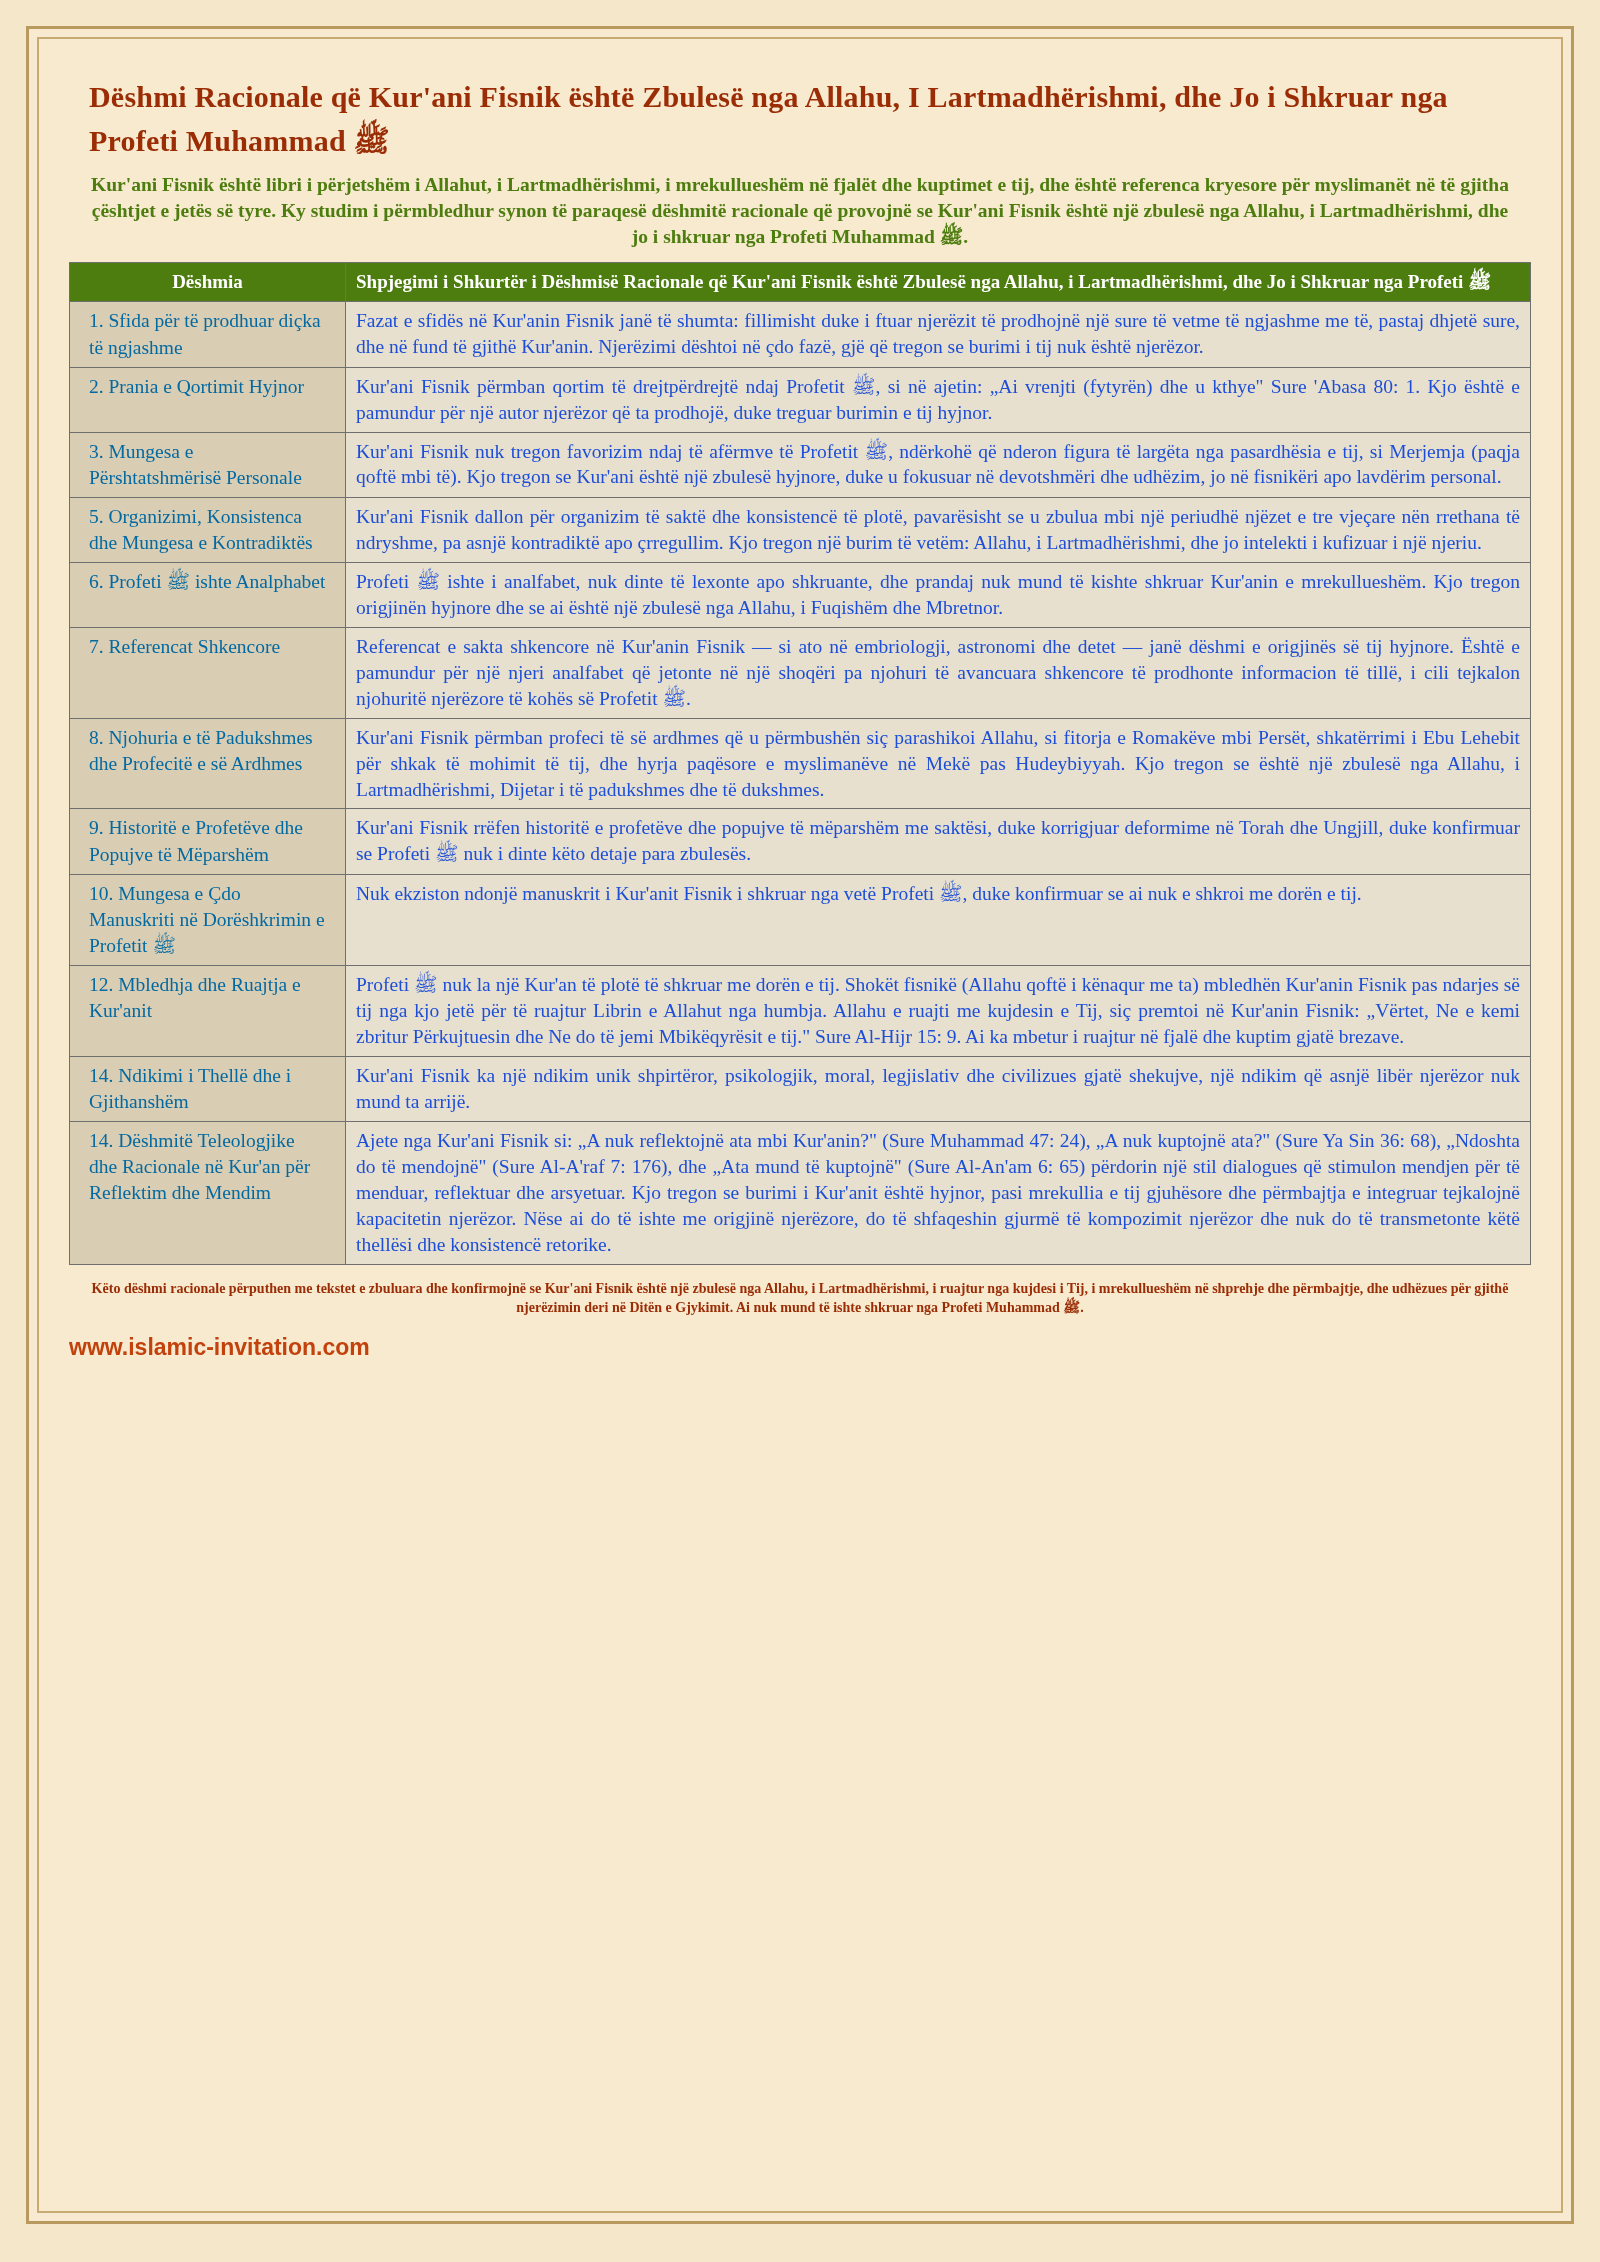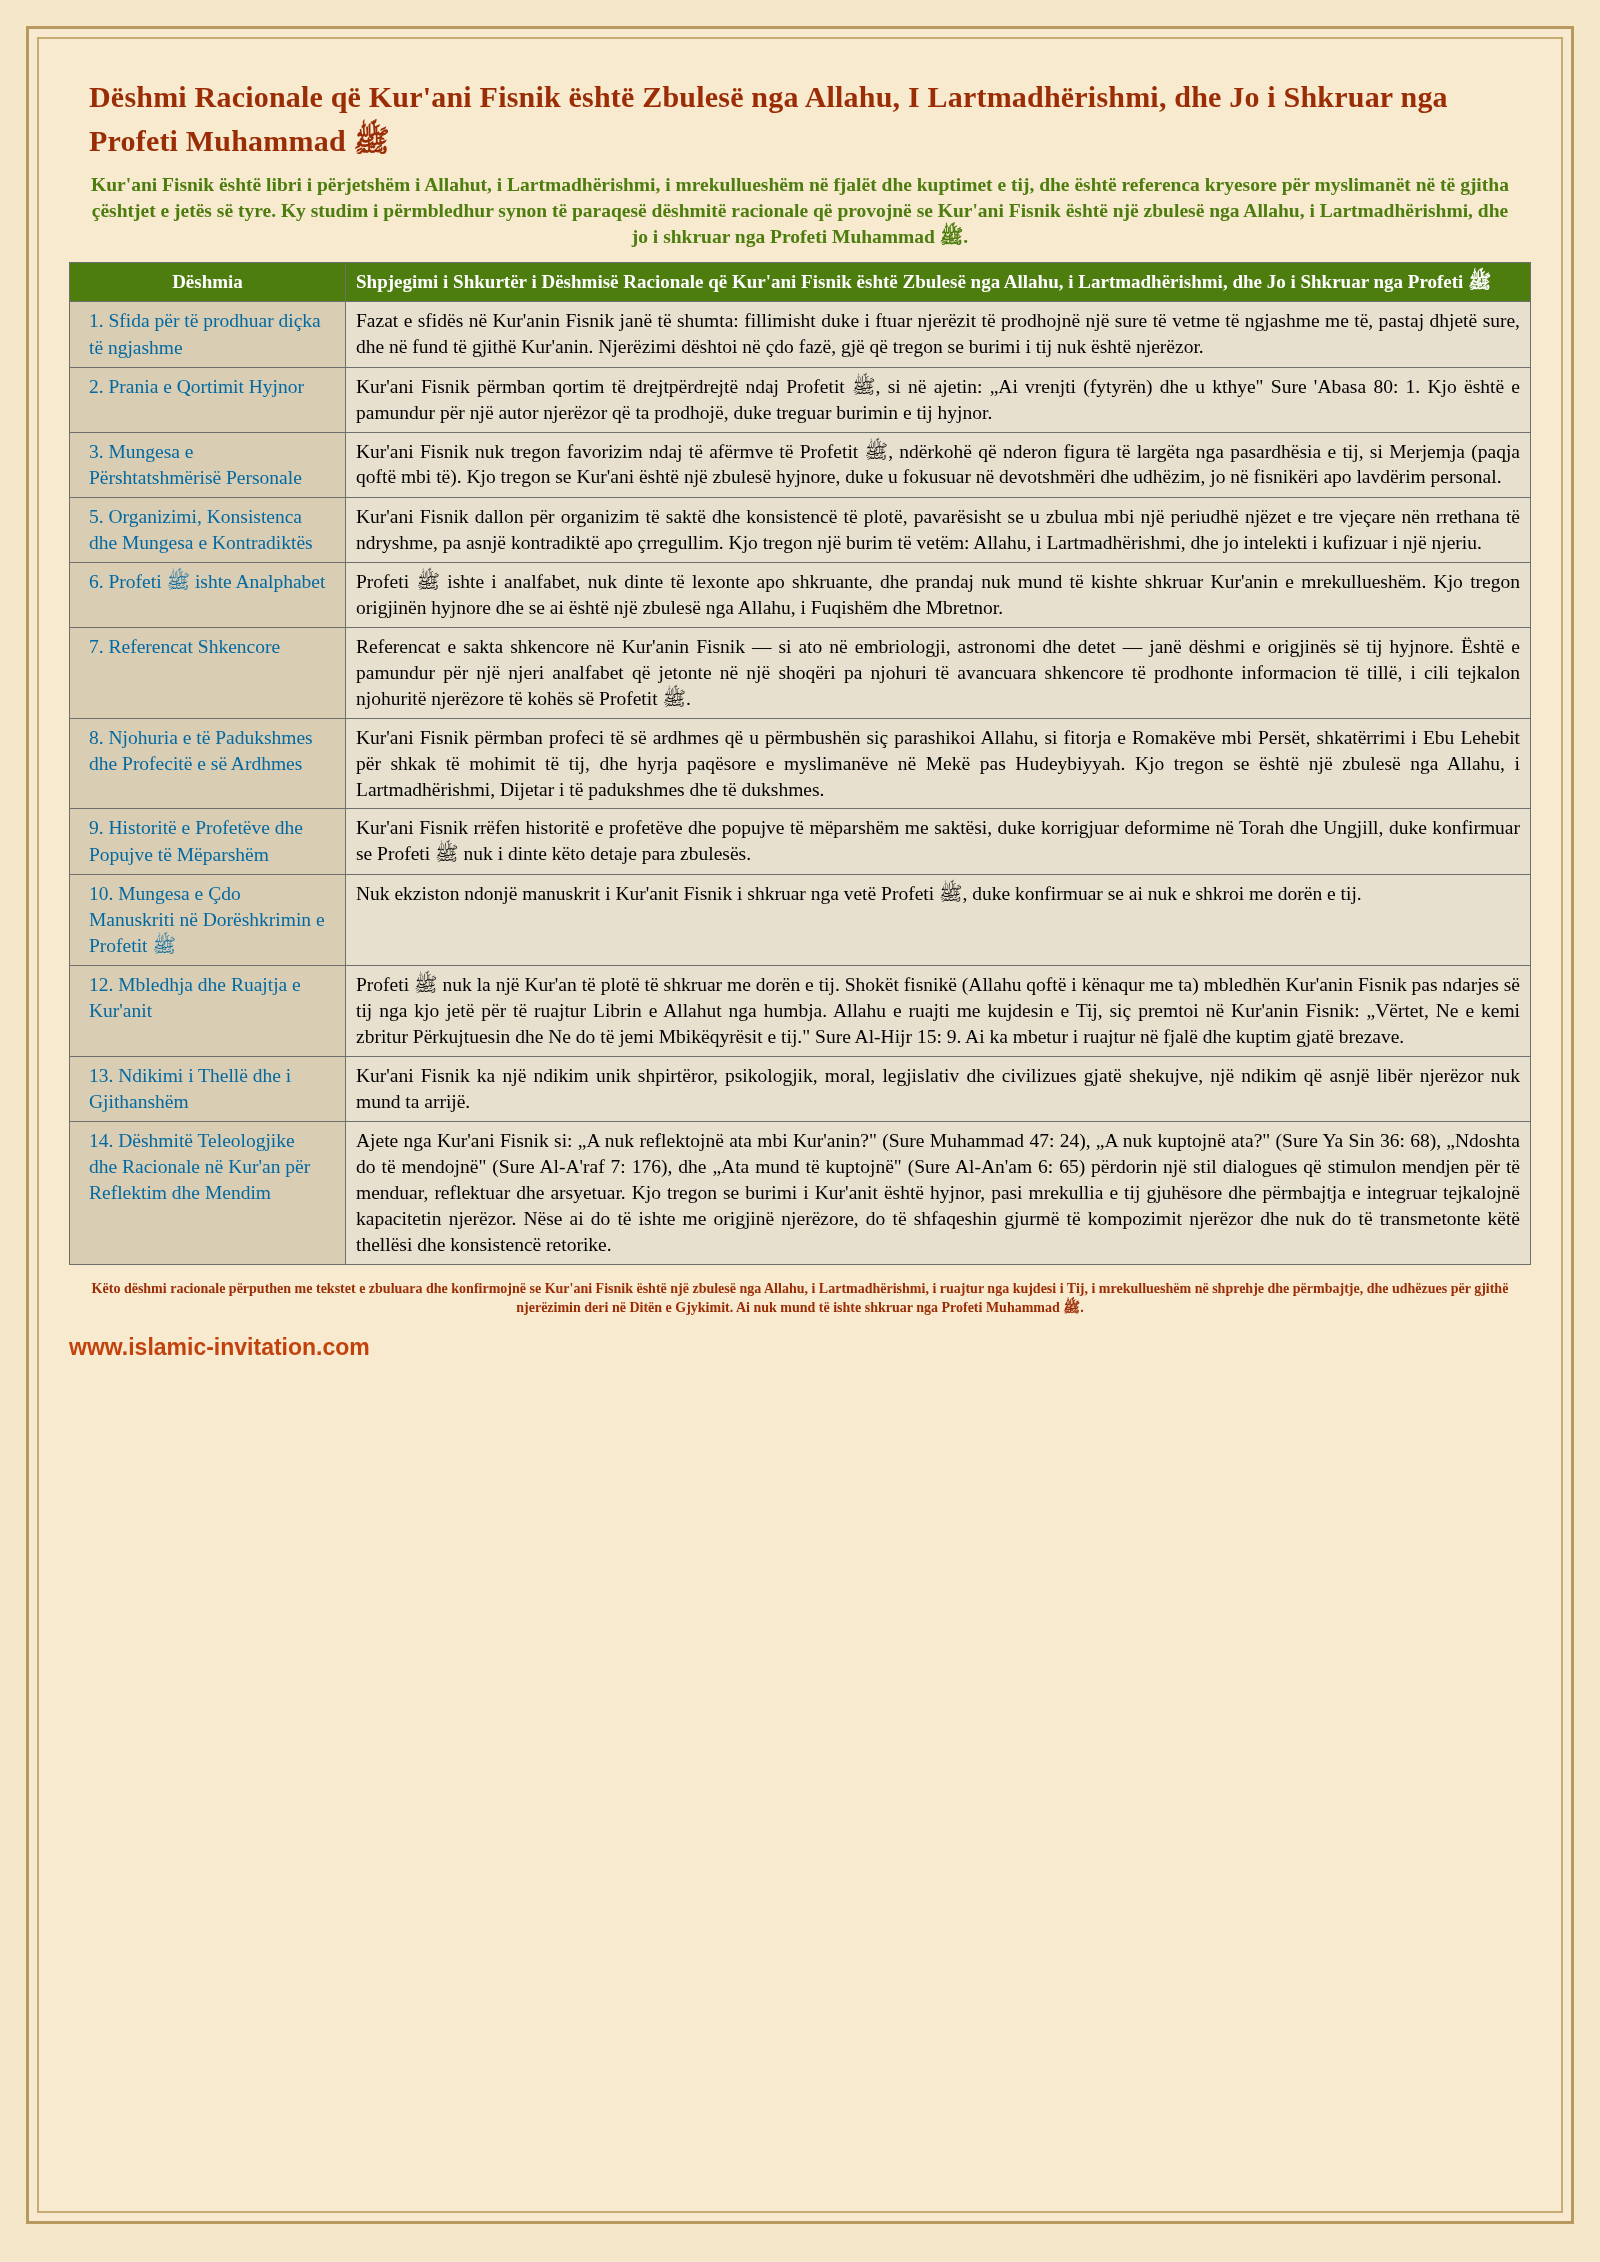--- a/index.html
+++ b/index.html
@@ -80,21 +80,21 @@
     font-size: 19.5px;
     padding: 6px 19px;
     line-height: 1.34;
     color: #0369a1;
   }
   td.cell-b {
     background: #e8e0ce;
     font-size: 19.5px;
     padding: 6px 10px;
     line-height: 1.33;
-    color: #000000;
+    color: #1d4ed8;
     text-align: justify;
   }
   .footer-note {
     text-align: center;
     color: #9b2d06;
     font-weight: bold;
     font-size: 14px;
     line-height: 1.4;
     margin: 14px 12px 12px 12px;
   }
@@ -159,21 +159,21 @@
           </tr>
           <tr>
             <td class="cell-a">10. Mungesa e Çdo Manuskriti në Dorëshkrimin e Profetit ﷺ</td>
             <td class="cell-b">Nuk ekziston ndonjë manuskrit i Kur'anit Fisnik i shkruar nga vetë Profeti ﷺ, duke konfirmuar se ai nuk e shkroi me dorën e tij.</td>
           </tr>
           <tr>
             <td class="cell-a">12. Mbledhja dhe Ruajtja e Kur'anit</td>
             <td class="cell-b">Profeti ﷺ nuk la një Kur'an të plotë të shkruar me dorën e tij. Shokët fisnikë (Allahu qoftë i kënaqur me ta) mbledhën Kur'anin Fisnik pas ndarjes së tij nga kjo jetë për të ruajtur Librin e Allahut nga humbja. Allahu e ruajti me kujdesin e Tij, siç premtoi në Kur'anin Fisnik: „Vërtet, Ne e kemi zbritur Përkujtuesin dhe Ne do të jemi Mbikëqyrësit e tij." Sure Al-Hijr 15: 9. Ai ka mbetur i ruajtur në fjalë dhe kuptim gjatë brezave.</td>
           </tr>
           <tr>
-            <td class="cell-a">13. Ndikimi i Thellë dhe i Gjithanshëm</td>
+            <td class="cell-a">14. Ndikimi i Thellë dhe i Gjithanshëm</td>
             <td class="cell-b">Kur'ani Fisnik ka një ndikim unik shpirtëror, psikologjik, moral, legjislativ dhe civilizues gjatë shekujve, një ndikim që asnjë libër njerëzor nuk mund ta arrijë.</td>
           </tr>
           <tr>
             <td class="cell-a">14. Dëshmitë Teleologjike dhe Racionale në Kur'an për Reflektim dhe Mendim</td>
             <td class="cell-b">Ajete nga Kur'ani Fisnik si: „A nuk reflektojnë ata mbi Kur'anin?" (Sure Muhammad 47: 24), „A nuk kuptojnë ata?" (Sure Ya Sin 36: 68), „Ndoshta do të mendojnë" (Sure Al-A'raf  7: 176), dhe „Ata mund të kuptojnë" (Sure Al-An'am 6: 65) përdorin një stil dialogues që stimulon mendjen për të menduar, reflektuar dhe arsyetuar. Kjo tregon se burimi i Kur'anit është hyjnor, pasi mrekullia e tij gjuhësore dhe përmbajtja e integruar tejkalojnë kapacitetin njerëzor. Nëse ai do të ishte me origjinë njerëzore, do të shfaqeshin gjurmë të kompozimit njerëzor dhe nuk do të transmetonte këtë thellësi dhe konsistencë retorike.</td>
           </tr>
         </tbody>
       </table>
 
       <div class="footer-note">Këto dëshmi racionale përputhen me tekstet e zbuluara dhe konfirmojnë se Kur'ani Fisnik është një zbulesë nga Allahu, i Lartmadhërishmi, i ruajtur nga kujdesi i Tij, i mrekullueshëm në shprehje dhe përmbajtje, dhe udhëzues për gjithë njerëzimin deri në Ditën e Gjykimit. Ai nuk mund të ishte shkruar nga Profeti Muhammad ﷺ.</div>

